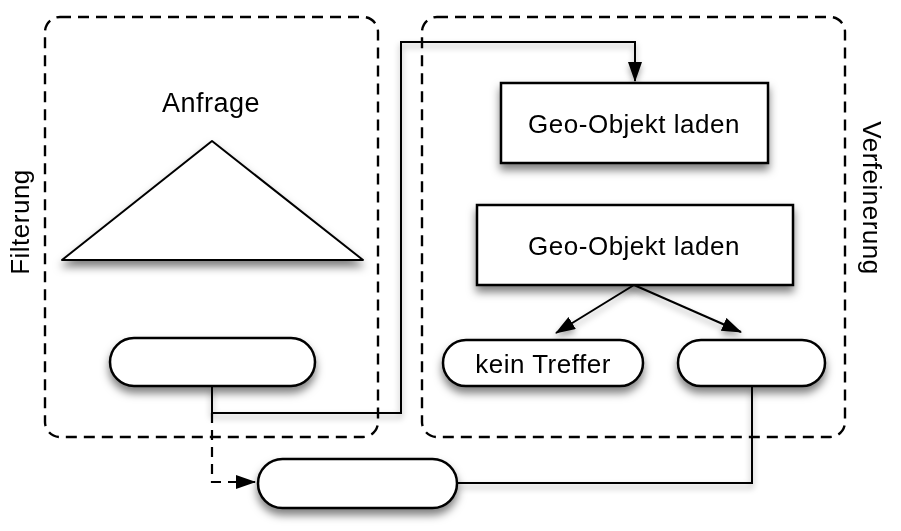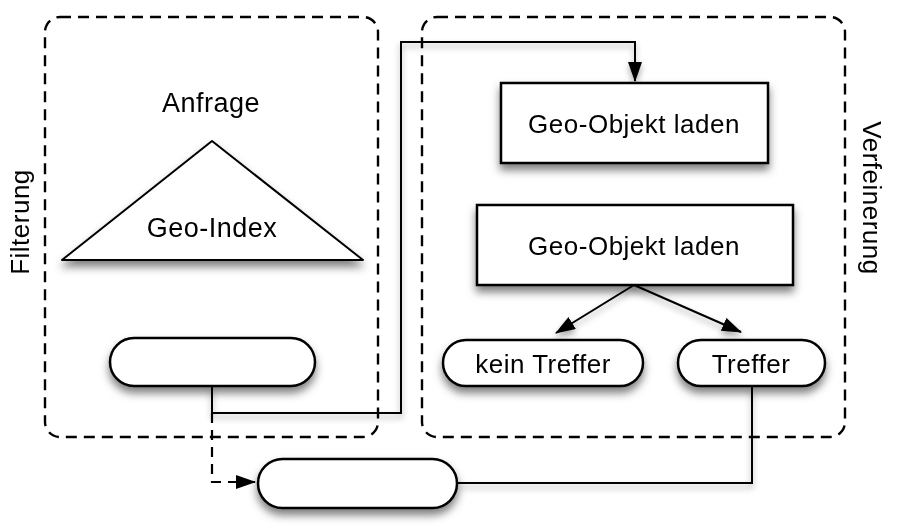--- a/index.html
+++ b/index.html
@@ -64,19 +64,17 @@
     <rect x="477" y="205" width="316" height="80" fill="#fff" stroke="#000" stroke-width="2.5" filter="url(#ds)"></rect>
     <rect x="443" y="340" width="200" height="46" rx="23" fill="#fff" stroke="#000" stroke-width="2.5" filter="url(#ds)"></rect>
     <rect x="678" y="340" width="147" height="46" rx="23" fill="#fff" stroke="#000" stroke-width="2.5" filter="url(#ds)"></rect>
     <rect x="258" y="459" width="199" height="49" rx="24.5" fill="#fff" stroke="#000" stroke-width="2.5" filter="url(#ds)"></rect>
   </svg>
 
   <div class="label rot-left" style="left:20px; top:222px;">Filterung</div>
   <div class="label rot-right" style="left:872px; top:198px;">Verfeinerung</div>
 
   <div class="label big" style="left:211px; top:74px;margin-top:29px;">Anfrage</div>
-  <div class="label big" style="left:212px; top:228px;">Geo-Index</div>
   <div class="label" style="left:634px; top:124px;">Geo-Objekt laden</div>
   <div class="label" style="left:634px; top:246px;">Geo-Objekt laden</div>
   <div class="label" style="left:543px; top:364px;">kein Treffer</div>
-  <div class="label" style="left:751px; top:364px;">Treffer</div>
 
 </div>
 
 </body></html>

